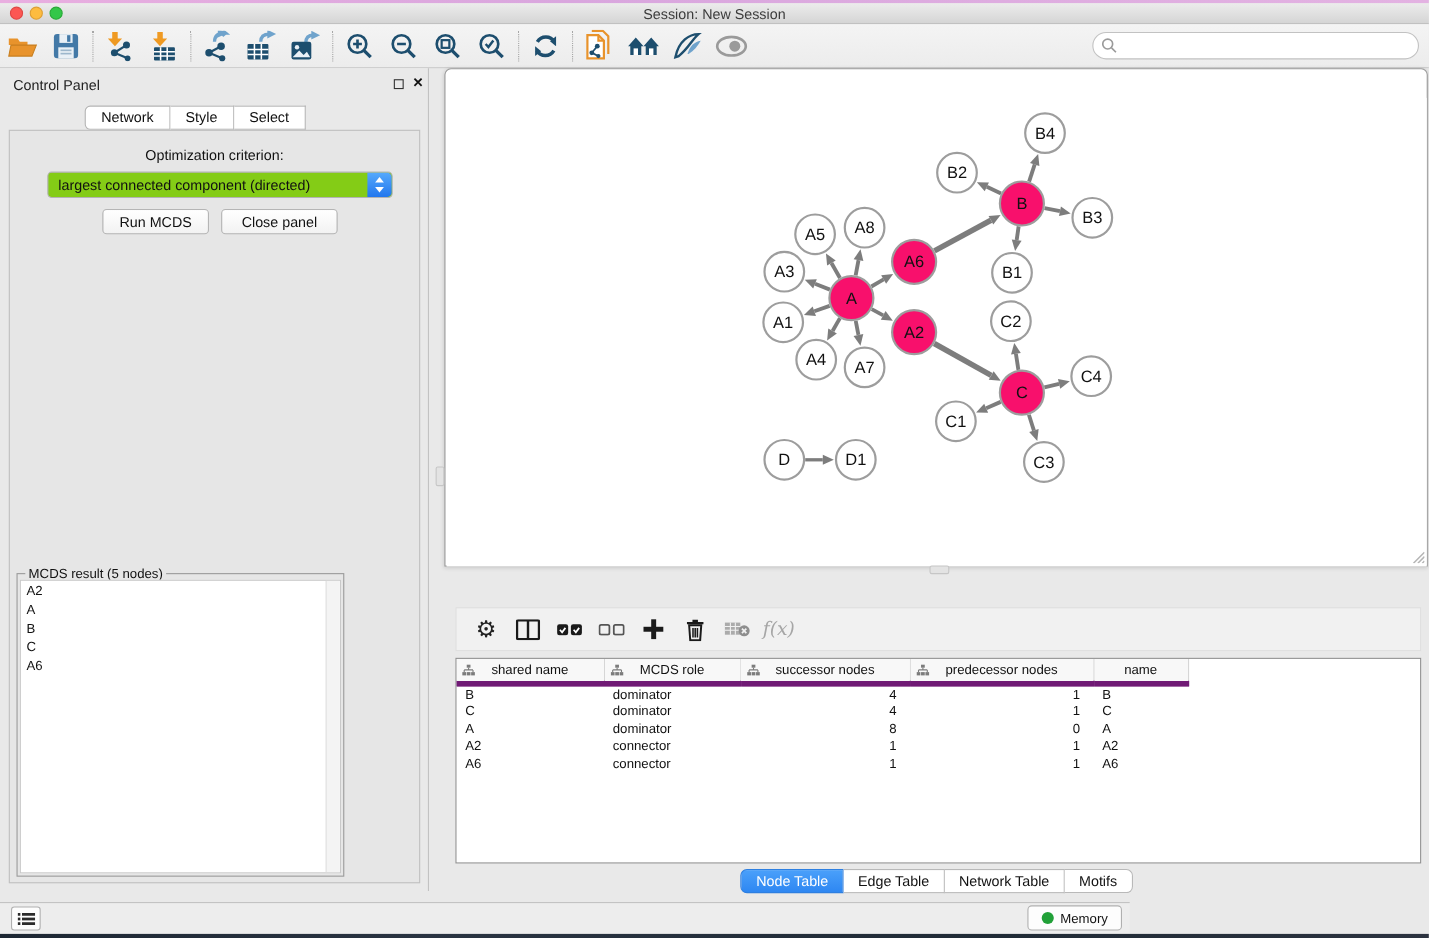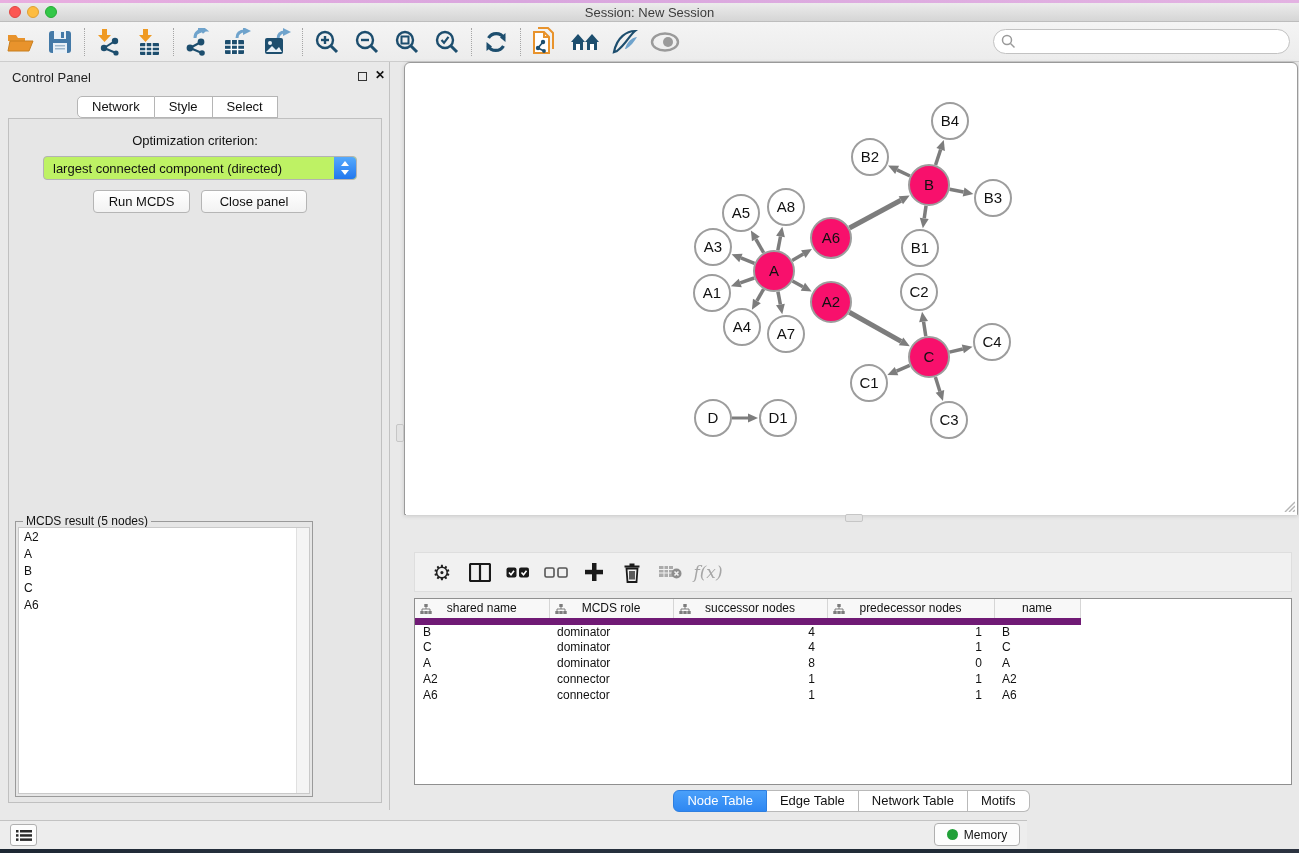--- a/index.html
+++ b/index.html
@@ -43,21 +43,21 @@
   .cp-tab { height:22px; border:1px solid #b5b5b5; border-left:none; background:#fff;
     font-size:13px; color:#111; padding:0 14px; line-height:20px; cursor:pointer; }
   .cp-tab:first-child { border-left:1px solid #b5b5b5; border-radius:5px 0 0 5px; }
   .cp-tab:last-child { border-radius:0 5px 5px 0; }
   .cp-tab.active { background:linear-gradient(#4aa0fa,#2e87f2); border-color:#2e7fe0; color:#fff;margin-top:35px; }
   .cp-content { position:absolute; left:8px; top:56px; width:374px; height:685px;
     background:#e6e6e6; border:1px solid #c0c0c0; }
   .opt-label { position:absolute; left:0; width:100%; top:14px; text-align:center;
     font-size:13px; color:#111; }
   .dropdown { position:absolute; left:34px; top:37px; width:314px; height:24px;
-    background:#bef264; border:1px solid #b3b3b3; border-radius:4px; cursor:pointer; }
+    background:#84cc16; border:1px solid #b3b3b3; border-radius:4px; cursor:pointer; }
   .dropdown-value { position:absolute; left:9px; top:4px; font-size:13px; color:#111;
     white-space:nowrap; }
   .dropdown-stepper { position:absolute; right:0; top:0; width:22px; height:22px;
     background:linear-gradient(#55a9fc,#2277ee); border-radius:0 4px 4px 0; }
   .chev-up { position:absolute; left:7px; top:4px; width:0; height:0;
     border-left:4px solid transparent; border-right:4px solid transparent; border-bottom:5px solid #fff; }
   .chev-dn { position:absolute; left:7px; bottom:4px; width:0; height:0;
     border-left:4px solid transparent; border-right:4px solid transparent; border-top:5px solid #fff; }
   .cp-btn { position:absolute; top:71px; height:23px; background:linear-gradient(#ffffff,#f2f2f2);
     border:1px solid #b5b5b5; border-radius:4px; font-size:13px; color:#111; cursor:pointer;
@@ -94,21 +94,21 @@
   .tp-title { position:absolute; left:16px; top:1px; font-size:13px; color:#222; }
   .tp-toolbar { left:414px; top:552px; width:878px; height:40px; background:#f1f1f1;
     border:1px solid #dedede; display:flex; align-items:center; padding-left:8px; }
   .tp-btn { width:38px; height:34px; display:flex; align-items:center; justify-content:center;
     background:transparent; border:none; cursor:pointer; }
   .gear-glyph { font-size:21px; color:#222; line-height:1; }
   .fx-glyph { font-family:"DejaVu Serif", serif; font-style:italic; font-size:17px; color:#a6a6a6; }
   .table-wrap { left:414px; top:598px; width:878px; height:187px; background:#fff;
     border:1px solid #8f8f8f; overflow:hidden; }
   table.node-table { border-collapse:collapse; font-size:12px; color:#111; table-layout:fixed; }
-  table.node-table th { height:22px; background:#f8f8f8; border-bottom:7px solid #701a75;
+  table.node-table th { height:22px; background:#f8f8f8; border-bottom:5px solid #701a75;
     border-right:1px solid #d6d6d6; font-weight:normal; font-size:12px; position:relative;
     text-align:center; }
   table.node-table th .col-ico { position:absolute; left:5px; top:5px; }
   table.node-table td { height:16px; padding:0 4px; white-space:nowrap; }
   td.al { text-align:left; padding-left:8px !important; }
   td.ar { text-align:right; padding-right:12px !important; }
   .tp-tabs-row { left:404px; top:790px; width:895px; height:22px; display:flex; justify-content:center; }
   .tp-tab { height:22px; border:1px solid #b9b9b9; border-left:none; background:#fff;
     font-size:13px; color:#111; padding:0 13px; line-height:20px; cursor:pointer;text-align:center; }
   .tp-tab:first-child { border-left:1px solid #b9b9b9; border-radius:6px 0 0 6px; }

